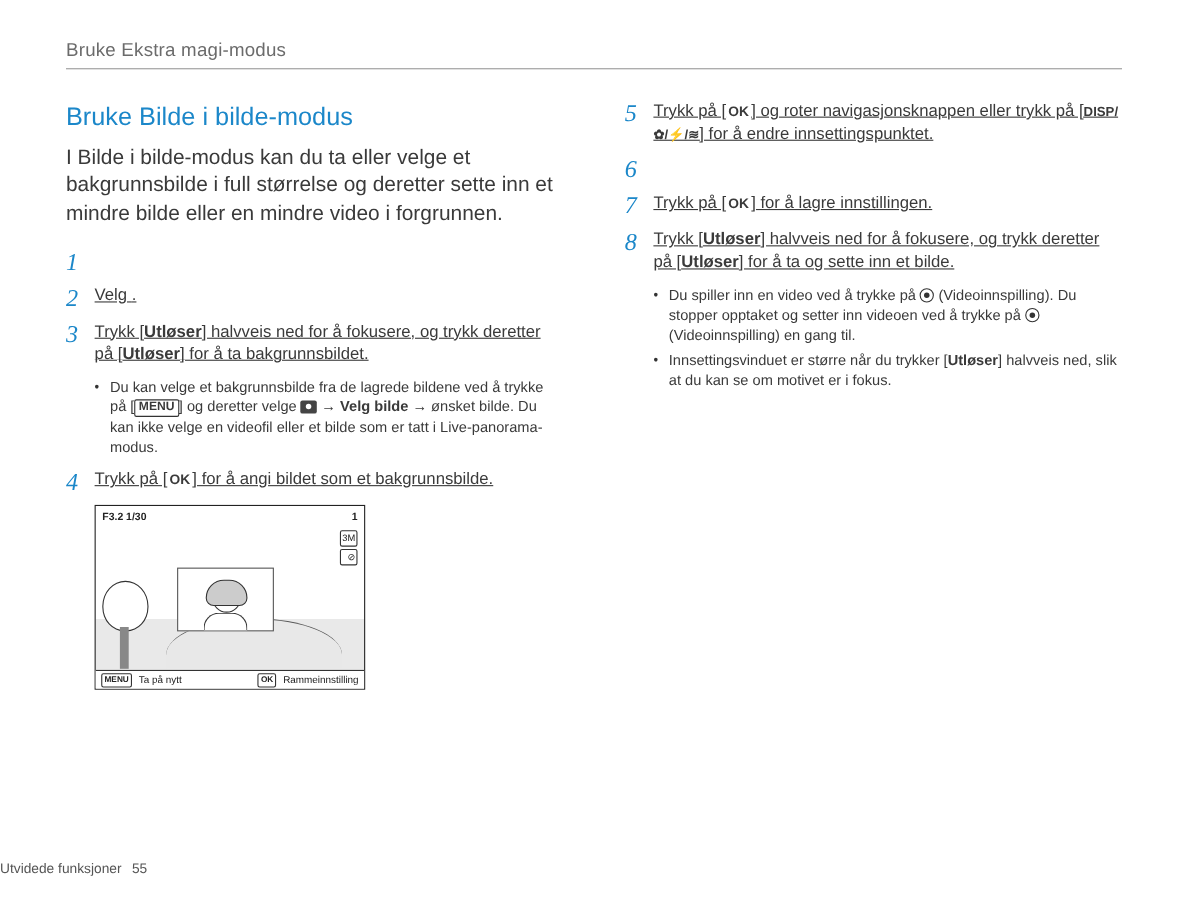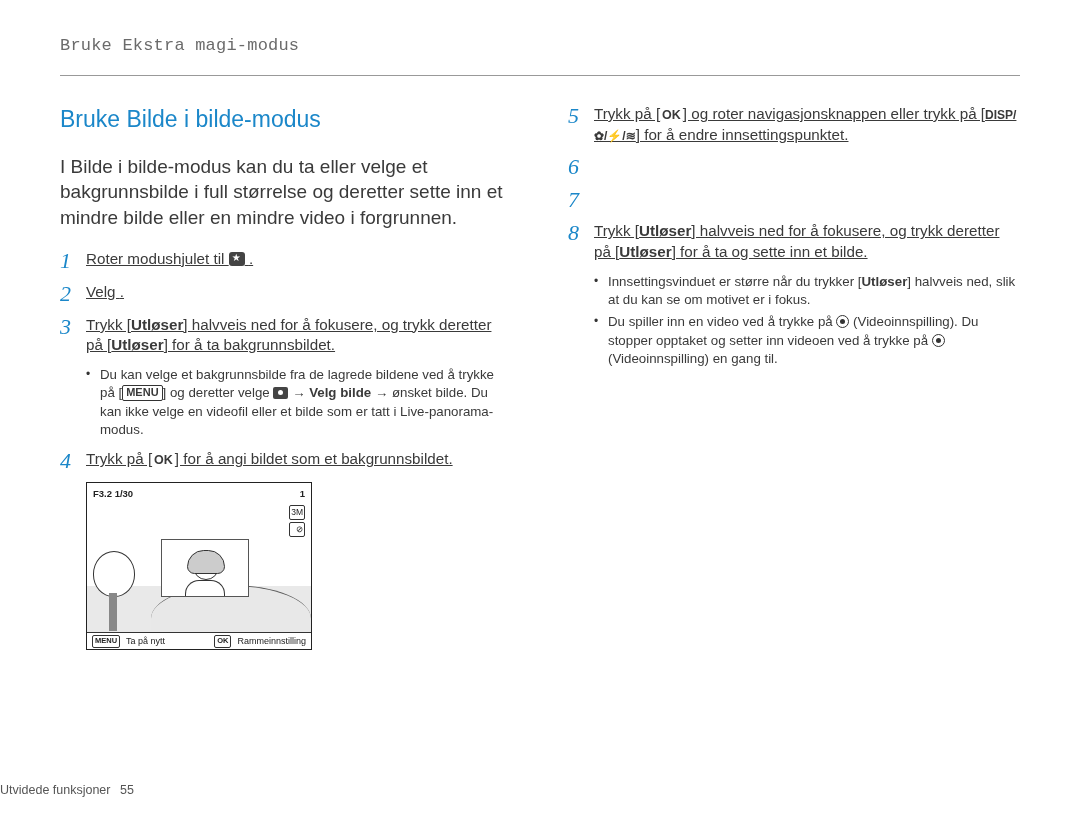--- a/index.html
+++ b/index.html
@@ -9,39 +9,38 @@
     color: #333;
     width: 1080px;
     height: 815px;
     padding: 36px 60px 20px 60px;
     position: relative;
   }
   .page-header {
     font-size: 17px;
     font-weight: 300;
     color: #6b6b6b;
-    margin-bottom: 20px;
+    margin-bottom: 6px;
     letter-spacing: 0.2px;
-    font-family: Liberation Mono, monospace;
   }
   hr.hline {
     border: none;
     border-top: 1px solid #999;
     margin-bottom: 28px;
   }
   .columns {
     display: flex;
     gap: 56px;
   }
   .col { flex: 1; font-size: 15.2px; line-height: 1.38; color: #3a3a3a; }
   h2.section-title {
     font-size: 23px;
     font-weight: 400;
     color: #1b87c9;
-    margin-bottom: 18px;
+    margin-bottom: 8px;
   }
   p.intro { font-size: 19px; line-height: 1.35; color: #3a3a3a; margin-bottom: 18px; }
   .step { display: flex; align-items: flex-start; margin-bottom: 10px; }
   .step .num {
     font-family: Georgia, 'Times New Roman', serif;
     font-style: italic;
     font-size: 22px;
     color: #1b87c9;
     width: 26px;
     flex-shrink: 0;
@@ -102,21 +101,21 @@
   }
   .glyph-rec {
     display:inline-block; width:13px; height:13px; border:1px solid #333;
     border-radius:50%; position:relative; vertical-align:-2px;
   }
   .glyph-rec::before { content:""; position:absolute; top:3px; left:3px;
     width:5px; height:5px; border-radius:50%; background:#333;}
 
   
   .camera-preview {
-    width: 226px;
+    width: 246px;
     height: 168px;
     border: 1.5px solid #222;
     margin-left: 26px;
     margin-top: 10px;
     position: relative;
     background: linear-gradient(#fff 62%, #e9e9e9 62%);
     font-size: 10px;
     color: #222;
   }
   .camera-preview .topbar {
@@ -195,25 +194,20 @@
 <hr class="hline">
 
 <div class="columns">
 
   <div class="col">
     <h2 class="section-title">Bruke Bilde i bilde-modus</h2>
     <p class="intro">I Bilde i bilde-modus kan du ta eller velge et bakgrunnsbilde i full størrelse og deretter sette inn et mindre bilde eller en mindre video i forgrunnen.</p>
 
     <div class="step">
       <div class="num">1</div>
-      <div class="body">
-        <span>Roter modushjulet til </span>
-        <span class="glyph-star"></span>
-        <span> .</span>
-      </div>
     </div>
 
     <div class="step">
       <div class="num">2</div>
       <div class="body">
         <span>Velg </span>
         <span> .</span>
       </div>
     </div>
 
@@ -225,21 +219,21 @@
     </div>
     <ul class="bullets">
       <li>
         <span>Du kan velge et bakgrunnsbilde fra de lagrede bildene ved å trykke på [</span><span class="btnbox">MENU</span><span>] og deretter velge </span><span class="glyph-cam"></span><span> → </span><b>Velg bilde</b><span> → ønsket bilde. Du kan ikke velge en videofil eller et bilde som er tatt i Live-panorama-modus.</span>
       </li>
     </ul>
 
     <div class="step">
       <div class="num">4</div>
       <div class="body">
-        <span>Trykk på [</span><span class="keycap">OK</span><span>] for å angi bildet som et bakgrunnsbildet.</span>
+        <span>Trykk på [</span><span class="keycap">OK</span><span>] for å angi bildet som et bakgrunnsbilde.</span>
       </div>
     </div>
 
     <div class="camera-preview">
       <div class="topbar">
         <span>F3.2 1/30</span>
         <span>1</span>
       </div>
       <div class="ricons">
         <span>3M</span>
@@ -272,34 +266,37 @@
         <span>Trykk på [</span><span class="keycap">OK</span><span>] og roter navigasjonsknappen eller trykk på [</span><span class="glyph-disp">DISP/✿/⚡/≋</span><span>] for å endre innsettingspunktet.</span>
       </div>
     </div>
 
     <div class="step">
       <div class="num">6</div>
     </div>
 
     <div class="step">
       <div class="num">7</div>
+      <div class="body">
+        <span>Trykk på [</span><span class="keycap">OK</span><span>] for å lagre innstillingen.</span>
+      </div>
     </div>
 
     <div class="step">
       <div class="num">8</div>
       <div class="body">
         <span>Trykk [</span><b>Utløser</b><span>] halvveis ned for å fokusere, og trykk deretter på [</span><b>Utløser</b><span>] for å ta og sette inn et bilde.</span>
       </div>
     </div>
     <ul class="bullets">
       <li>
-        <span>Innsettingsvinduet er større når du trykker [</span><b>Utløser</b><span>] halvveis ned, slik at du kan se om motivet er i fokus.</span>
+        <span>Du spiller inn en video ved å trykke på </span><span class="glyph-rec"></span><span> (Videoinnspilling). Du stopper opptaket og setter inn videoen ved å trykke på </span><span class="glyph-rec"></span><span> (Videoinnspilling) en gang til.</span>
       </li>
       <li>
-        <span>Du spiller inn en video ved å trykke på </span><span class="glyph-rec"></span><span> (Videoinnspilling). Du stopper opptaket og setter inn videoen ved å trykke på </span><span class="glyph-rec"></span><span> (Videoinnspilling) en gang til.</span>
+        <span>Innsettingsvinduet er større når du trykker [</span><b>Utløser</b><span>] halvveis ned, slik at du kan se om motivet er i fokus.</span>
       </li>
     </ul>
   </div>
 </div>
 
 <div class="footer">
   <span>Utvidede funksjoner</span>
   <span class="pn">55</span>
 </div>
 

